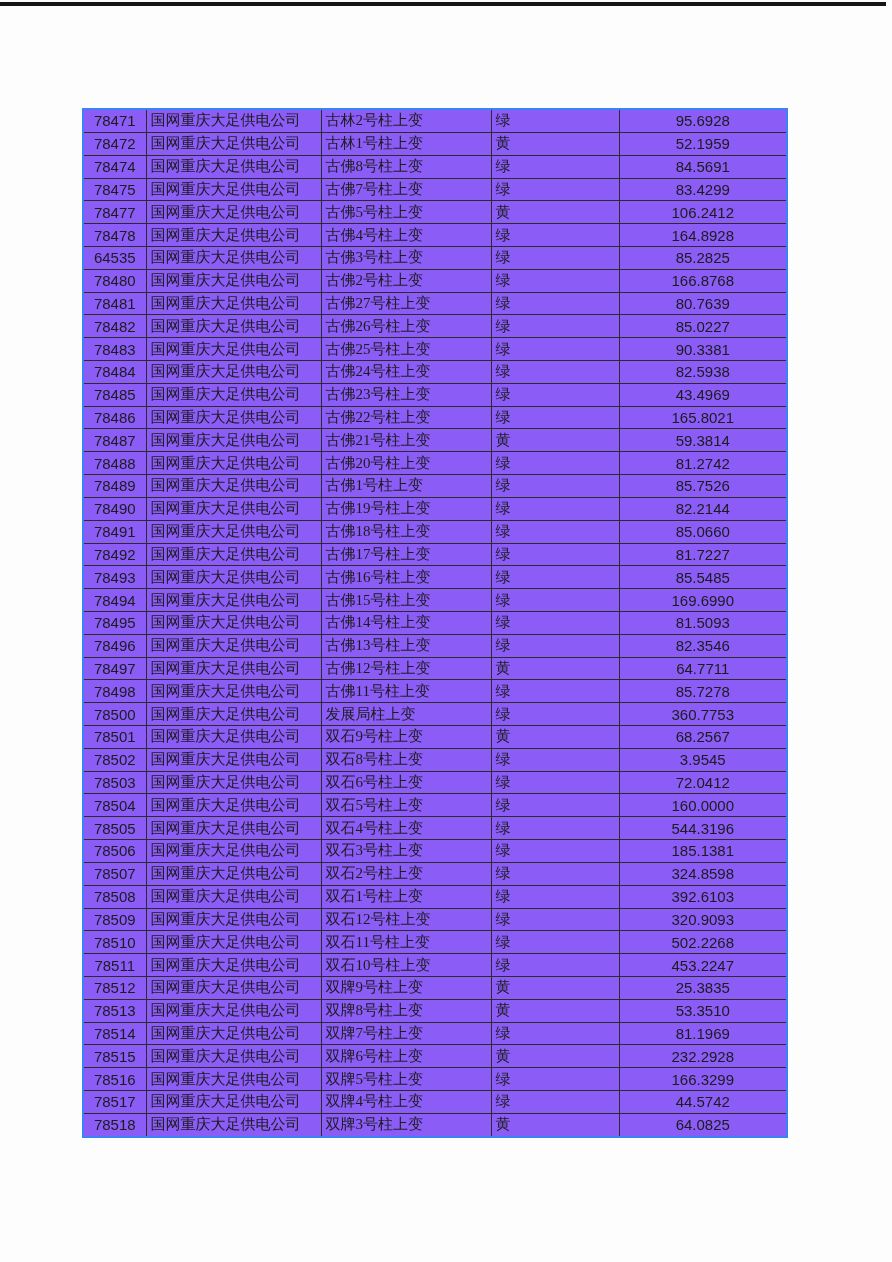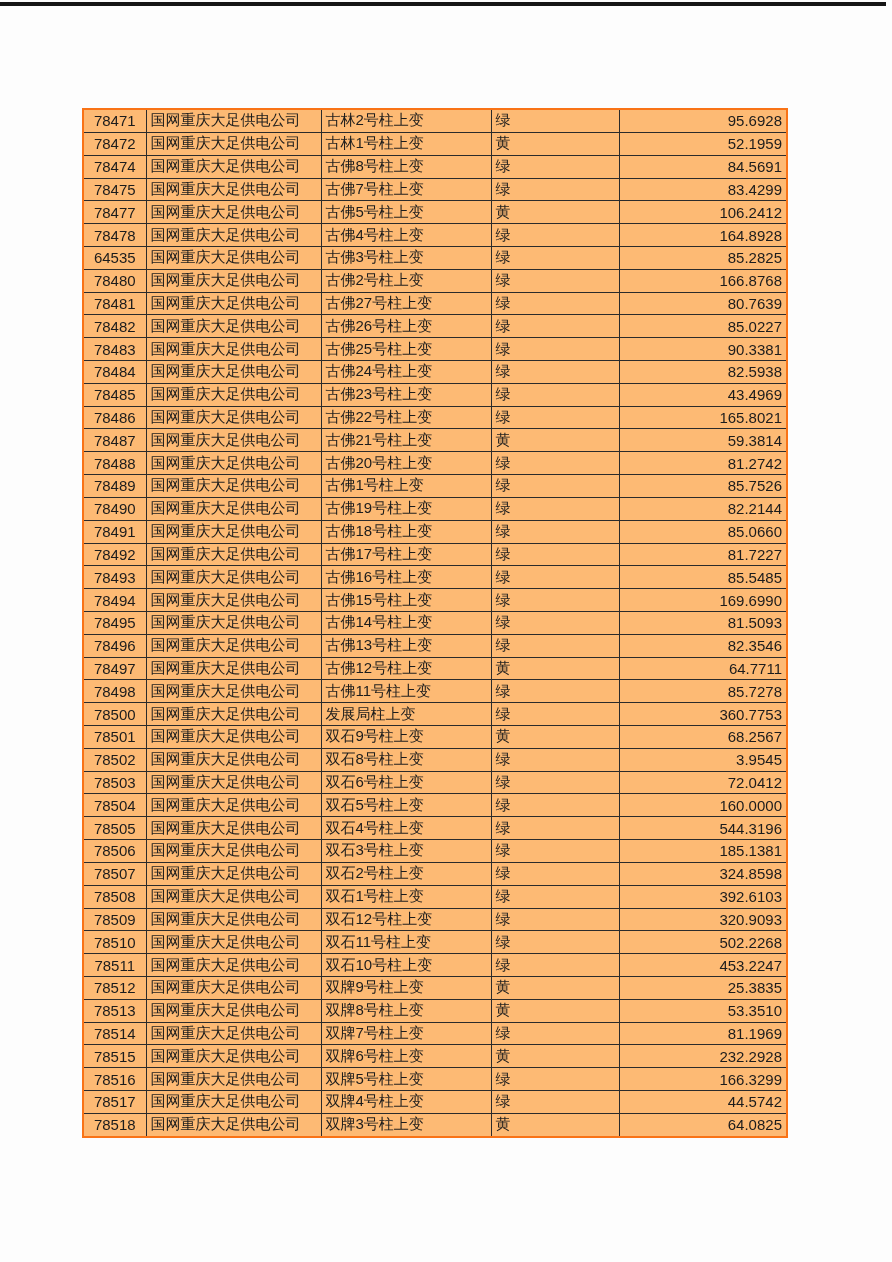--- a/index.html
+++ b/index.html
@@ -23,37 +23,37 @@
     background: #151515;
   }
   table.data-table {
     position: absolute;
     left: 82px;
     top: 108px;
     width: 704px;
     height: 1030px;
     border-collapse: collapse;
     table-layout: fixed;
-    background: #fdba74;
-    border: 2px solid #f97316;
+    background: #8b5cf6;
+    border: 2px solid #3b82f6;
   }
   table.data-table td {
     border: 1px solid #2b2b2b;
     font-size: 15px;
     color: #1c1c1c;
     padding: 0 4px;
     white-space: nowrap;
     overflow: hidden;
     vertical-align: middle;
   }
   td.c0 { text-align: center; padding: 0 6px 0 2px; }
   td.c1 { text-align: left; padding-left: 4px; margin-left: 8px; }
-  td.c2 { text-align: left; padding-left: 3px; }
+  td.c2 { text-align: left; padding-left: 3px; font-family: Liberation Serif, serif; }
   td.c3 { text-align: left; padding-left: 4px; }
-  td.c4 { text-align: right; }
+  td.c4 { text-align: center; }
 </style>
 </head>
 <body>
 
 <div class="page-top-rule"></div>
 
 <table class="data-table">
   <colgroup>
     <col style="width:63px">
     <col style="width:175px">

